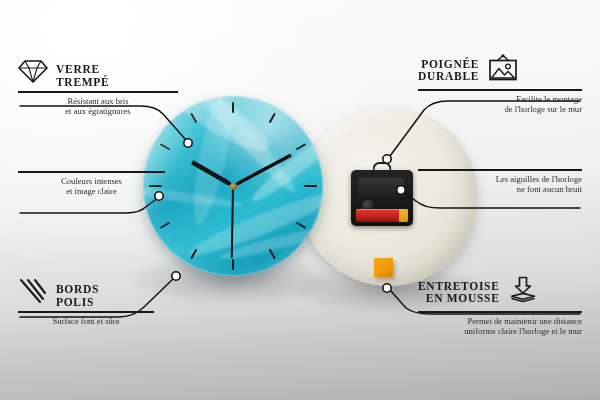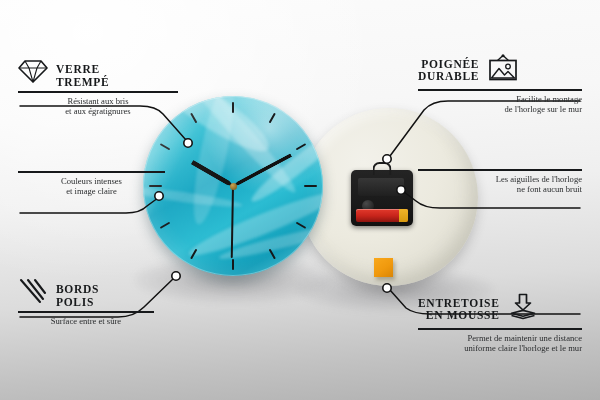--- a/index.html
+++ b/index.html
@@ -247,21 +247,21 @@
           <path d="M3 2 L22 24 M10 2 L25 21 M17 2 L27 15" fill="none" stroke="#17191b" stroke-width="2.1" stroke-linecap="round"></path>
         </svg>
       </span>
       <span class="title">
         <span>BORDS</span><br>
         <span>POLIS</span>
       </span>
     </div>
     <div class="rule" style="width:136px;"></div>
     <div class="desc">
-      <span>Surface entre et sûre</span>
+      <span>Surface font et sûre</span>
     </div>
   </div>
 
   <div class="callout right" id="co-r1" style="left:418px;top:54px;width:164px;">
     <div class="head">
       <span class="title">
         <span>POIGNÉE</span><br>
         <span>DURABLE</span>
       </span>
       <span class="icon">
@@ -282,21 +282,21 @@
   </div>
 
   <div class="callout right" id="co-r2" style="left:418px;top:166px;width:164px;">
     <div class="rule" style="width:164px;"></div>
     <div class="desc">
       <span>Les aiguilles de l'horloge</span><br>
       <span>ne font aucun bruit</span>
     </div>
   </div>
 
-  <div class="callout right" id="co-r3" style="left:418px;top:276px;width:164px;margin-top:17px;">
+  <div class="callout right" id="co-r3" style="left:418px;top:276px;width:164px;">
     <div class="head">
       <span class="title">
         <span>ENTRETOISE</span><br>
         <span>EN MOUSSE</span>
       </span>
       <span class="icon">
         <svg width="30" height="28" viewBox="0 0 30 28">
           <path d="M11.5 1.5 H18.5 V10 H22.5 L15 17 L7.5 10 H11.5 Z" fill="none" stroke="#17191b" stroke-width="1.7" stroke-linejoin="round"></path>
           <path d="M15 17.4 L26.5 20.2 L15 23.2 L3.5 20.2 Z" fill="none" stroke="#17191b" stroke-width="1.6" stroke-linejoin="round"></path>
           <path d="M3.5 22.4 L15 25.4 L26.5 22.4" fill="none" stroke="#17191b" stroke-width="1.6" stroke-linejoin="round"></path>

